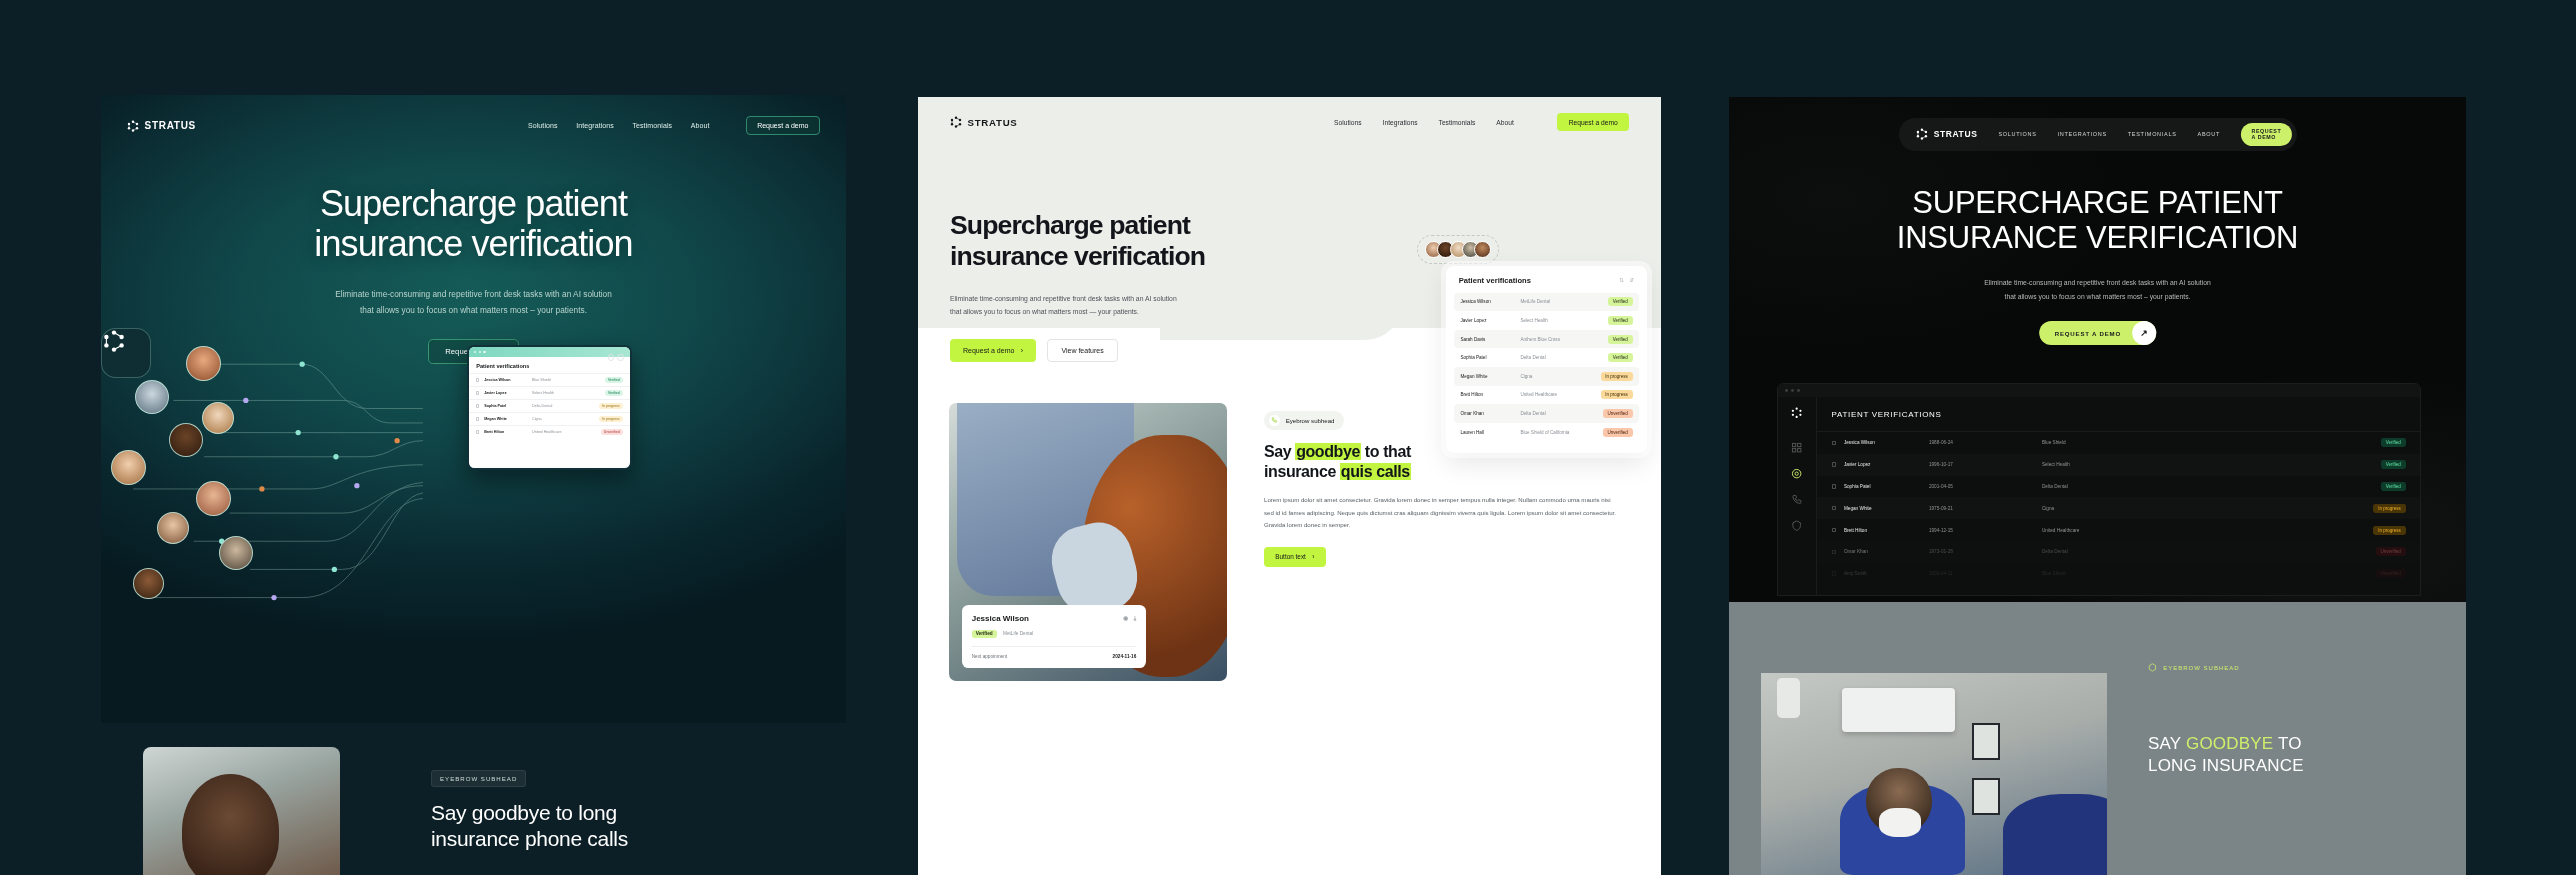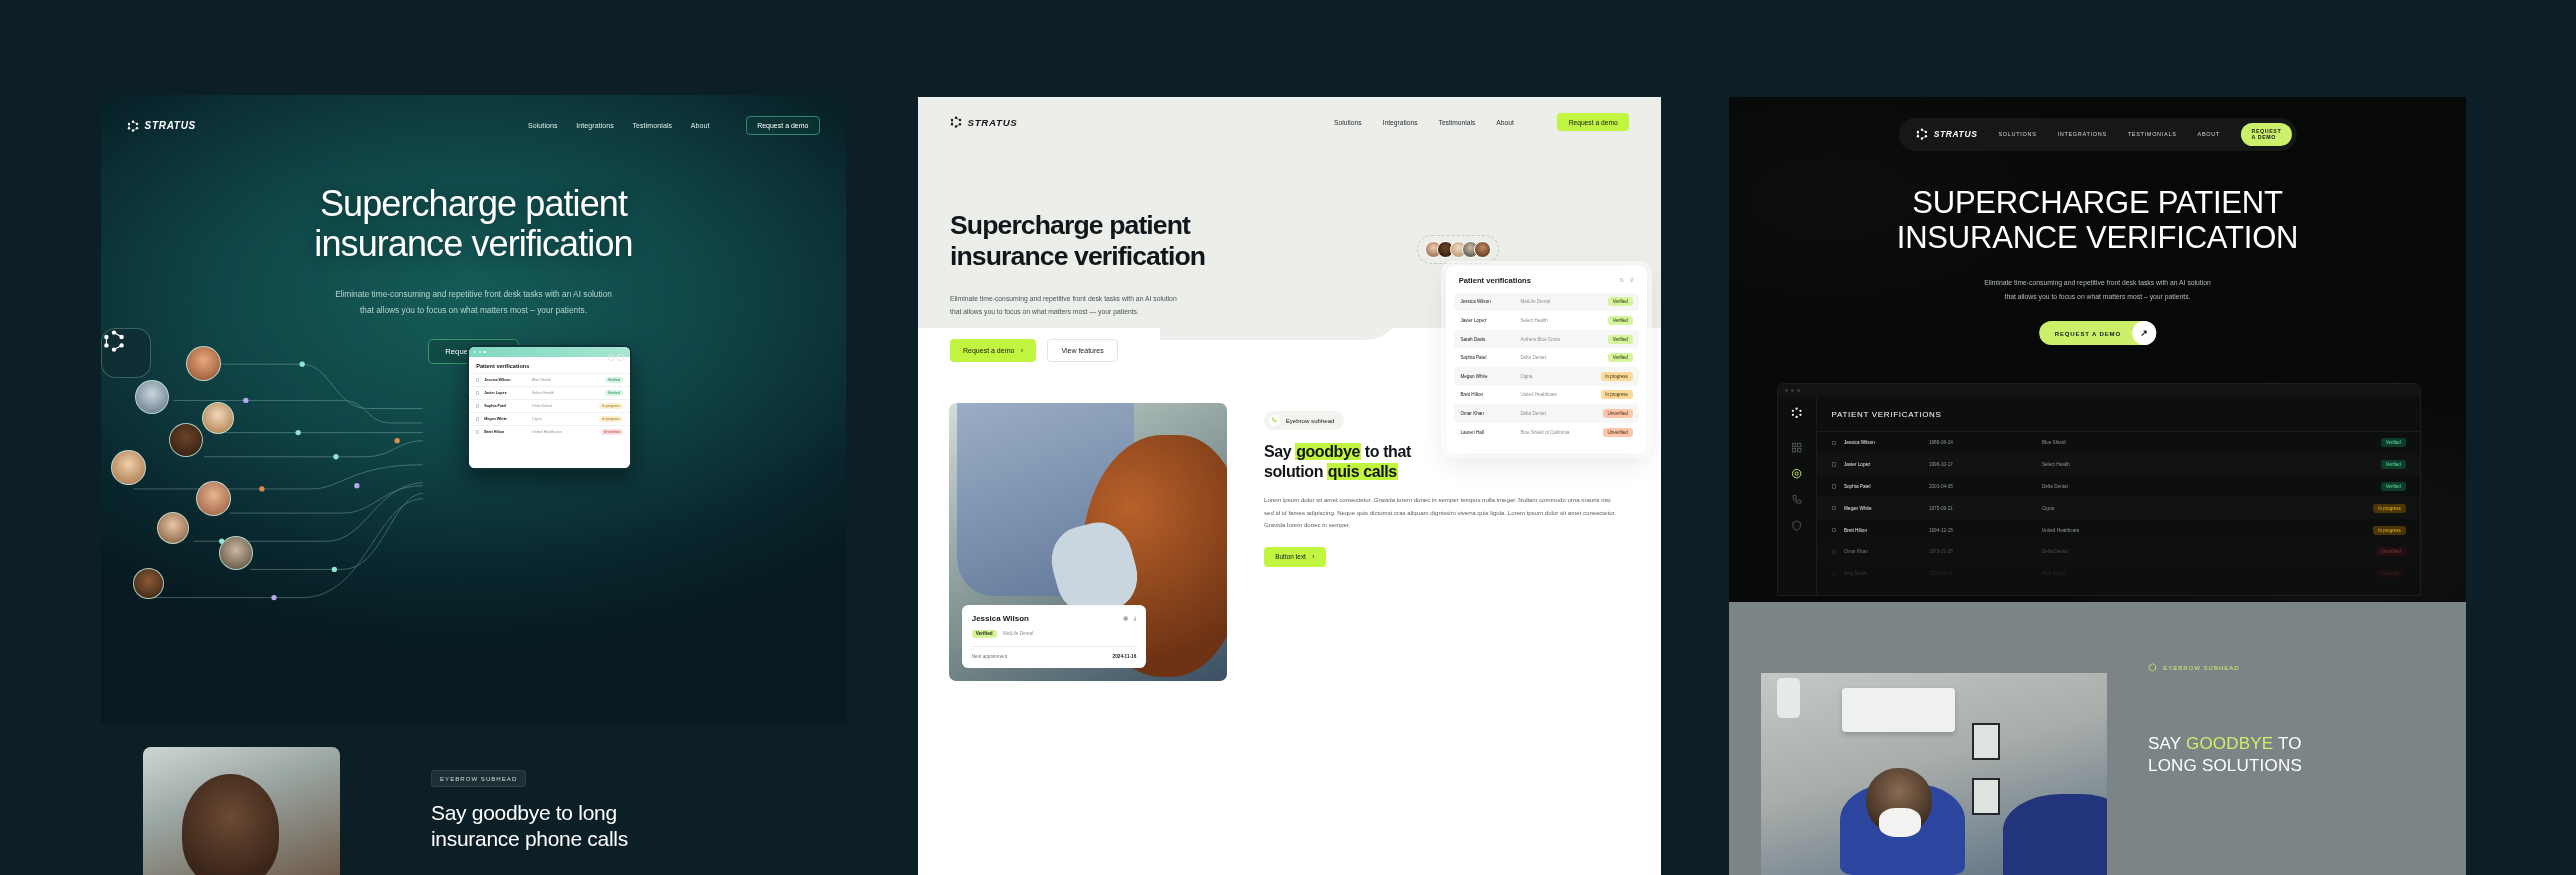--- a/index.html
+++ b/index.html
@@ -19,21 +19,21 @@
     overflow: hidden;
   }
   .p1 .vig {
     position:absolute; inset:0;
     background: radial-gradient(ellipse 725px 419px at 50% 30%, rgba(30,120,110,.38), rgba(0,0,0,0) 65%);
     pointer-events:none;
   }
   .p1nav { position:absolute; left:0; right:0; top:16px; height:29px; display:flex; align-items:center; padding:0 26px; }
   .logo { display:flex; align-items:center; gap:5.6px; }
   .logo .mark { width:12px; height:12px; }
-  .logo .word { color:#fff; font-weight:700; font-size:10px; letter-spacing:0.7px;font-style:italic; }
+  .logo .word { color:#fff; font-weight:700; font-size:10px; letter-spacing:0.7px; }
   .p1nav .links { margin-left:auto; display:flex; align-items:center; gap:18.5px; }
   .p1nav .links a { color:#dfeeea; font-size:7px; text-decoration:none; letter-spacing:0.1px; }
   .p1-demo {
     margin-left:17.7px; border:0.8px solid #2f8a6d; border-radius:4px;
     padding:4.8px 10.5px; color:#fff; font-size:7px; background:rgba(20,70,60,.32);
   }
   .p1-hero { position:absolute; left:0; right:0; top:89px; text-align:center; padding:0 48px; }
   .p1-h1 { color:#fff; font-size:36px; line-height:1.12; font-weight:400; letter-spacing:-0.9px; text-shadow:0 1.6px 14.5px rgba(0,0,0,.35); }
   .p1-sub { margin-top:21px; color:#b9d4ce; font-size:8.3px; line-height:1.95; }
   .p1-cta { display:inline-block; margin-top:21px; border:0.8px solid #37956f; border-radius:4.8px;
@@ -393,21 +393,21 @@
         <div class="eyebrow2">
           <span class="cir">
             <svg width="6.4" height="6.4" viewBox="0 0 24 24" fill="none" stroke="#9ad42a" stroke-width="2.5">
                 <path d="M6 3h4l2 5-3 2a12 12 0 005 5l2-3 5 2v4a2 2 0 01-2 2A17 17 0 014 5a2 2 0 012-2z"></path>
               </svg>
           </span>
           <span>Eyebrow subhead</span>
         </div>
         <div class="p2-h2">
           <div><span>Say </span><span class="hl">goodbye</span><span> to that</span></div>
-          <div><span>solution </span><span class="hl">quis calls</span></div>
+          <div><span>insurance </span><span class="hl">quis calls</span></div>
         </div>
         <div class="p2-p">Lorem ipsum dolor sit amet consectetur. Gravida lorem donec in semper tempus nulla integer. Nullam commodo urna mauris nisi sed id id fames adipiscing. Neque quis dictumst cras aliquam dignissim viverra quis ligula. Lorem ipsum dolor sit amet consectetur. Gravida lorem donec in semper.</div>
         <div class="p2-btn3">
           <span>Button text</span>
           <span>›</span>
         </div>
       </div>
     </div>
 
     <div class="p2-heroclip"></div>
@@ -662,19 +662,19 @@
     </div>
     <div class="p3b-txt">
       <div class="eyebrow3">
         <svg width="8.9" height="8.9" viewBox="0 0 24 24" fill="none" stroke="#cdf06b" stroke-width="2">
             <path d="M12 2l8.5 5v10L12 22l-8.5-5V7z"></path>
           </svg>
         <span>EYEBROW SUBHEAD</span>
       </div>
       <div class="p3b-h2">
         <div><span>SAY </span><span class="g">GOODBYE</span><span> TO</span></div>
-        <div>LONG SOLUTIONS</div>
+        <div>LONG INSURANCE</div>
       </div>
     </div>
   </div>
 
 </div>
 
 
 </body></html>

